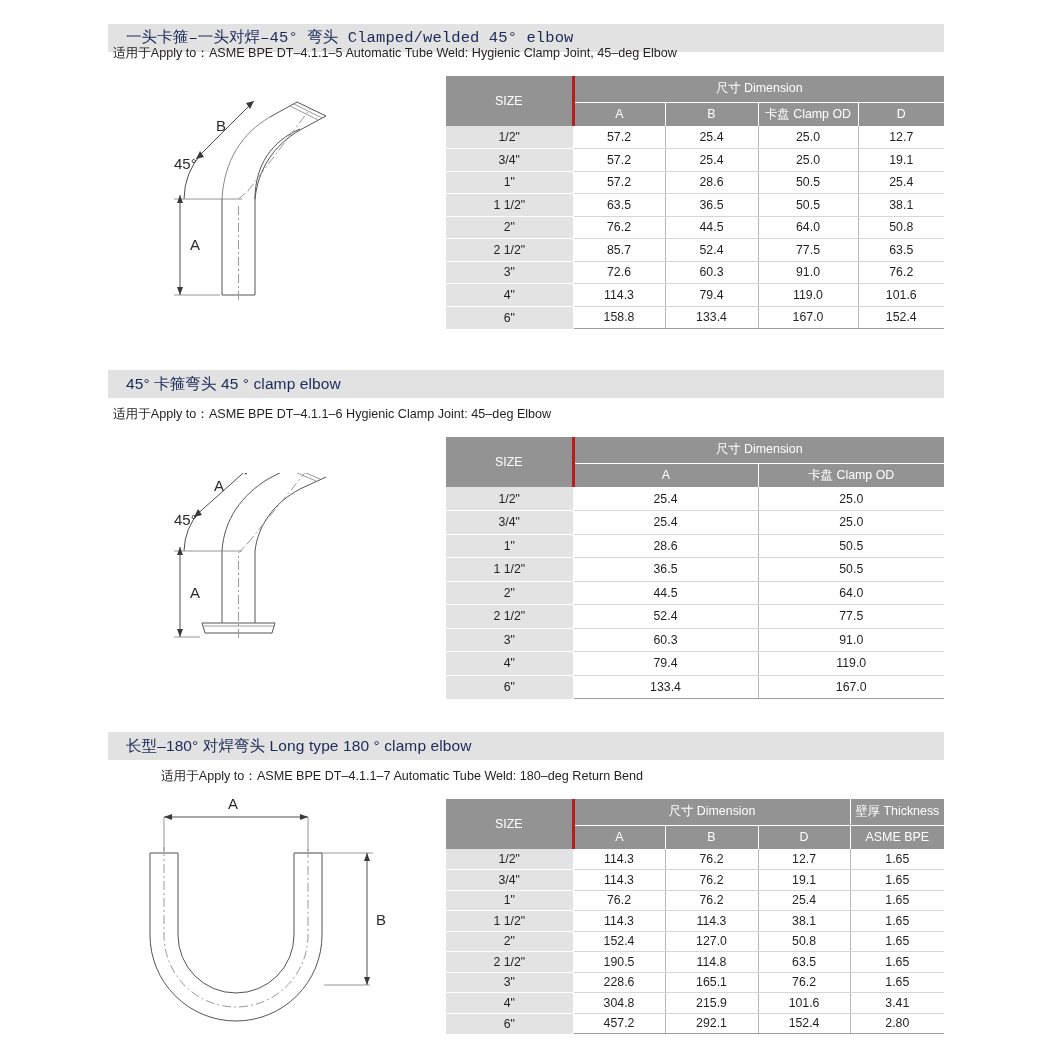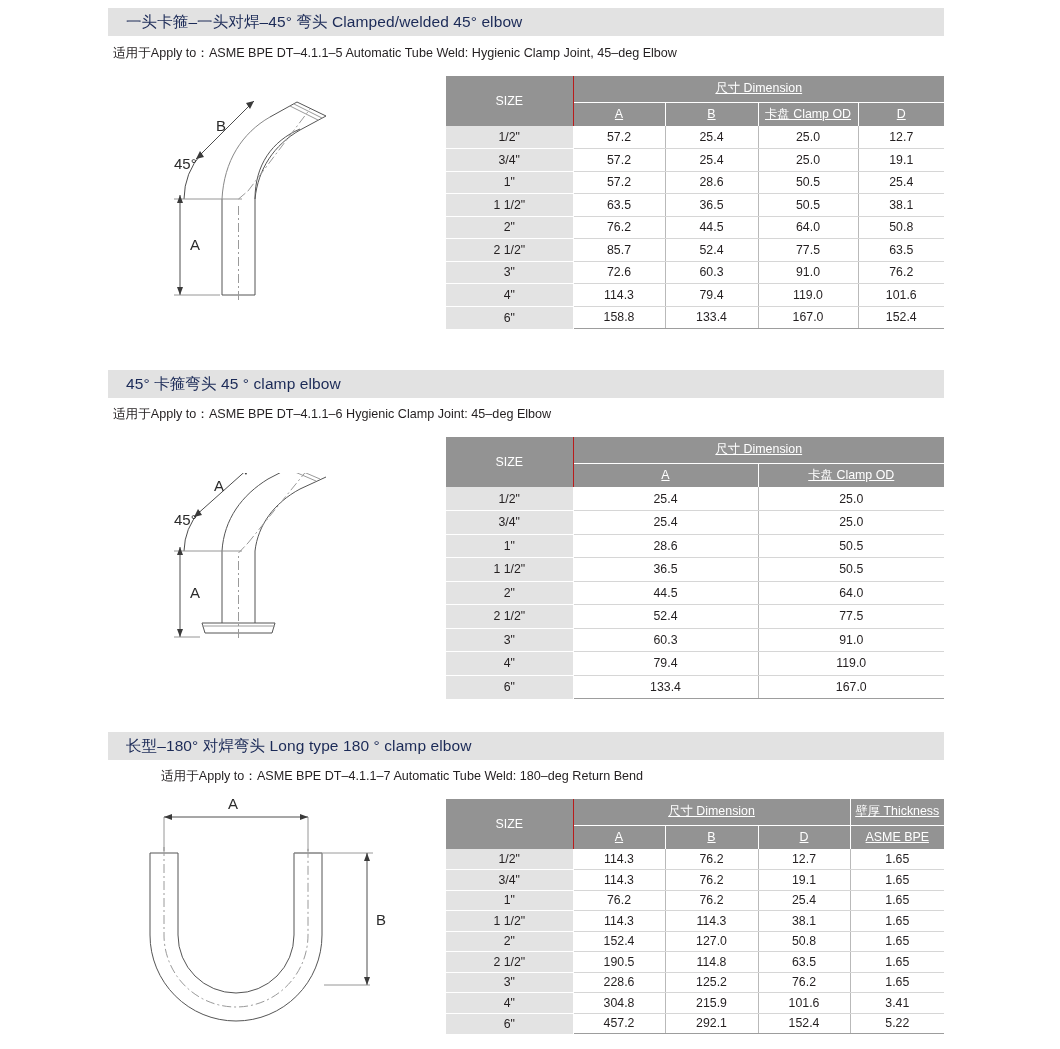--- a/index.html
+++ b/index.html
@@ -47,29 +47,28 @@
     text-align: center;
     vertical-align: middle;
     font-weight: normal;
   }
   .hd {
     background: #939393;
     color: #ffffff;
     font-size: 12.4px;
     border-right: 1px solid #ffffff;
     border-bottom: 1px solid #ffffff;
-    text-decoration: underline;
   }
   .hd.last { border-right: none; }
   .hd.nb { border-bottom: none; }
   .hd-size {
     background: #939393;
     color: #ffffff;
     font-size: 12.4px;
-    border-right: 1px solid #b91c1c;
+    border-right: 3px solid #b91c1c;
   }
   td.sz {
     background: #e3e3e3;
     color: #231f20;
     border-bottom: 1px solid #ffffff;
     border-right: 1px solid #ffffff;
   }
   td.val {
     background: #ffffff;
     color: #231f20;
@@ -84,21 +83,21 @@
   .drawing { position: absolute; }
   .drawing svg { display: block; }
   .dimtext { font-family: "Liberation Sans", sans-serif; font-size: 15px; fill: #2b2b2b; }
 </style>
 </head>
 <body>
 
 <div class="page">
 
   <div class="section" style="top:0;">
-    <div class="title-bar" style="top:8px;">一头卡箍–一头对焊–45°  弯头 Clamped/welded 45°  elbow</div>
+    <div class="title-bar" style="top:24px;font-family:Liberation Mono, monospace;">一头卡箍–一头对焊–45°  弯头 Clamped/welded 45°  elbow</div>
     <div class="apply-line" style="top:45px;">适用于Apply to：ASME BPE DT–4.1.1–5 Automatic Tube Weld: Hygienic Clamp Joint, 45–deg Elbow</div>
 
     <div class="drawing" style="left:150px; top:95px;">
       <svg width="280" height="240" viewBox="0 0 280 240">
         <g fill="none" stroke="#555555" stroke-width="1">
 
           <path d="M72,200 L72,104"></path>
           <path d="M105,200 L105,104"></path>
 
           <path d="M105,104 C105,70 122,46 150,34"></path>
@@ -453,35 +452,35 @@
         <tr style="height:20.5px">
             <td class="sz">2 1/2"</td>
             <td class="val">190.5</td>
             <td class="val">114.8</td>
             <td class="val">63.5</td>
             <td class="val last">1.65</td>
           </tr>
         <tr style="height:20.5px">
             <td class="sz">3"</td>
             <td class="val">228.6</td>
-            <td class="val">125.2</td>
+            <td class="val">165.1</td>
             <td class="val">76.2</td>
             <td class="val last">1.65</td>
           </tr>
         <tr style="height:20.5px">
             <td class="sz">4"</td>
             <td class="val">304.8</td>
             <td class="val">215.9</td>
             <td class="val">101.6</td>
             <td class="val last">3.41</td>
           </tr>
         <tr class="lastrow" style="height:20.5px">
             <td class="sz">6"</td>
             <td class="val">457.2</td>
             <td class="val">292.1</td>
             <td class="val">152.4</td>
-            <td class="val last">5.22</td>
+            <td class="val last">2.80</td>
           </tr>
       </tbody>
     </table>
   </div>
 
 </div>
 
 </body></html>

